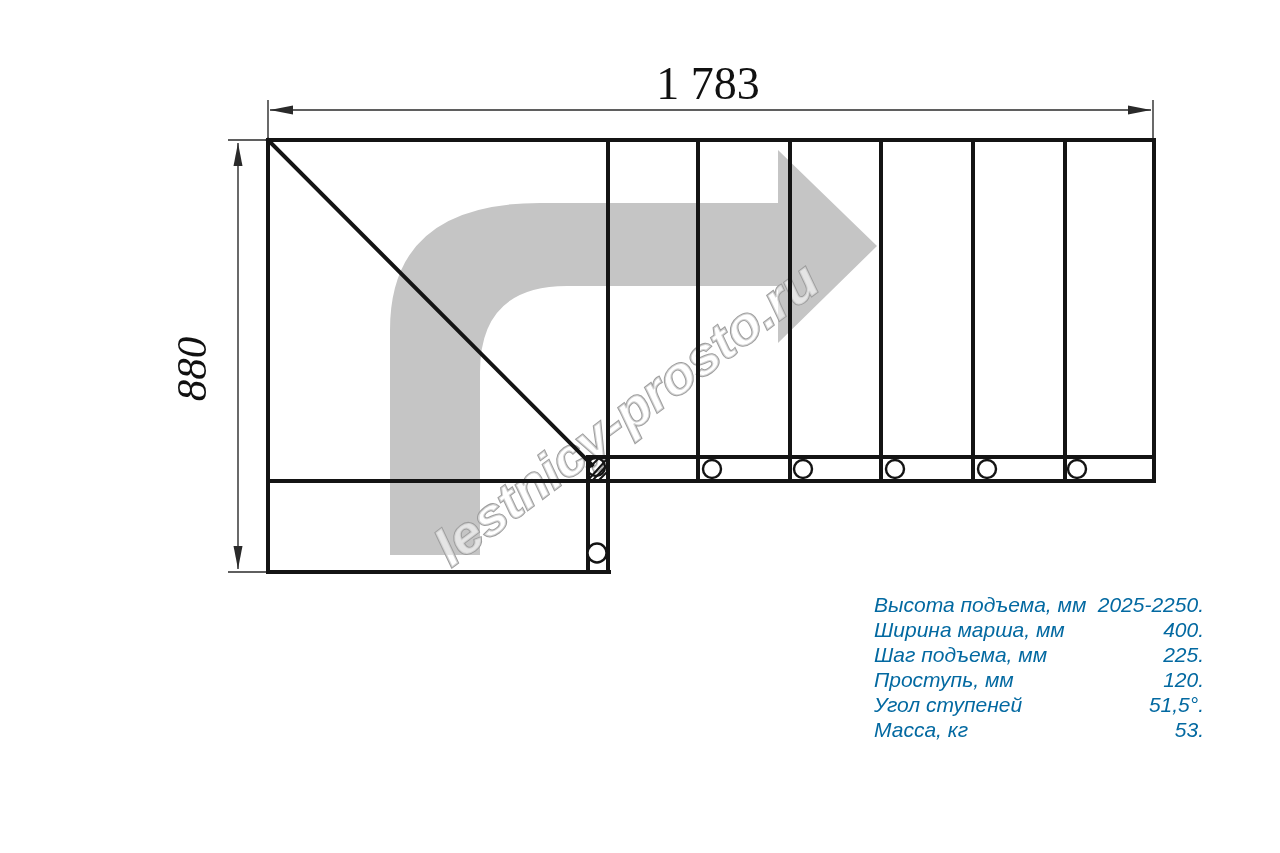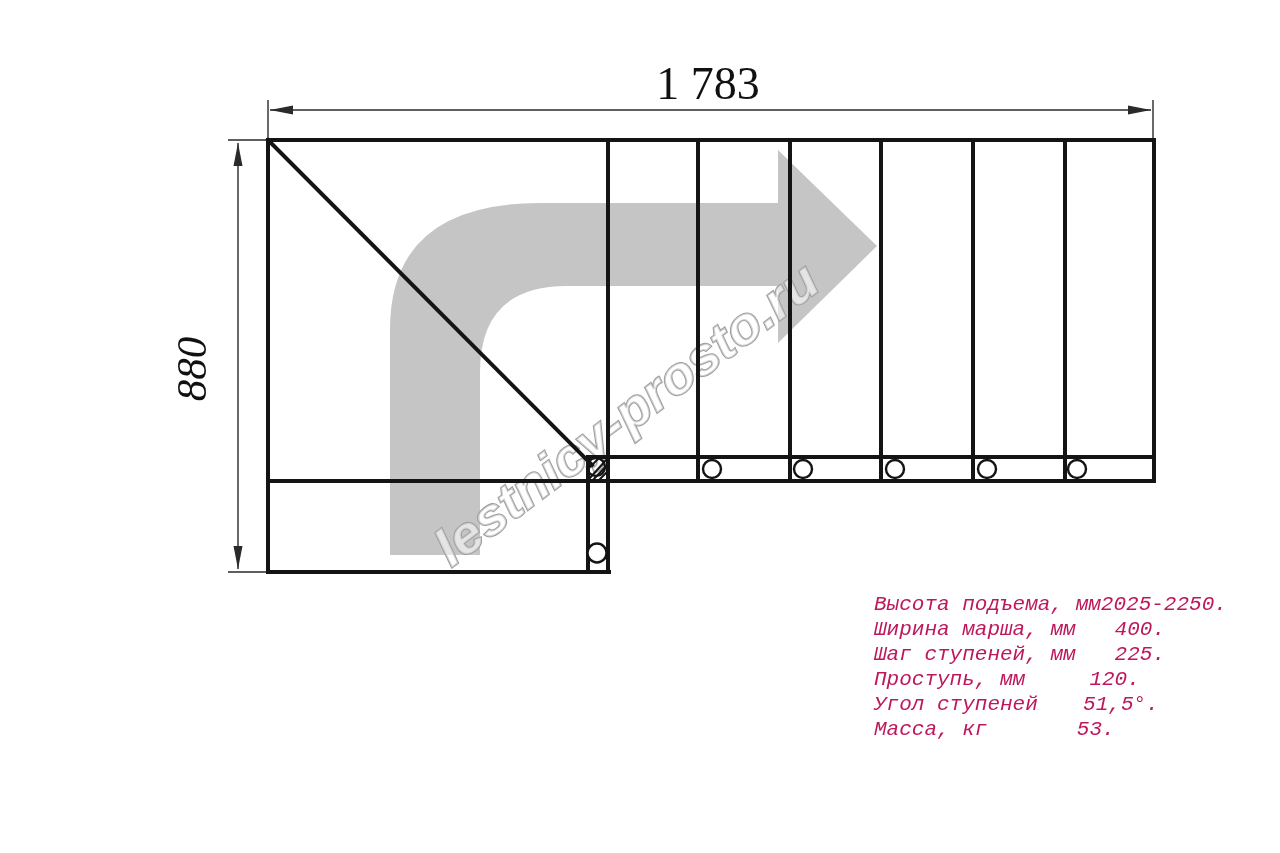--- a/index.html
+++ b/index.html
@@ -1,25 +1,25 @@
 <!DOCTYPE html>
 <html><head>
 <meta charset="utf-8">
 <style>
   html,body{margin:0;padding:0;background:#ffffff;}
   #stage{position:relative;width:1280px;height:853px;background:#ffffff;overflow:hidden;
          font-family:"Liberation Sans",sans-serif;}
   #plan-svg{position:absolute;left:0;top:0;}
   .dim-text{font-family:"Liberation Serif",serif;fill:#111;}
   .specs{position:absolute;left:874px;top:592px;width:330px;
-         font-family:Liberation Mono, monospace;font-style:italic;
-         font-size:21px;color:#be185d;}
+         font-family:Liberation Sans, sans-serif;font-style:italic;
+         font-size:21px;color:#0369a1;}
   .spec-row{display:flex;line-height:25px;white-space:nowrap;}
   .spec-label{flex:0 0 auto;}
-  .spec-value{flex:1 1 auto;text-align:center;}
+  .spec-value{flex:1 1 auto;text-align:right;}
 </style>
 </head>
 <body>
 
 <div id="stage">
 
   <svg id="plan-svg" width="1280" height="853" viewBox="0 0 1280 853">
 
     <path d="M390,555 L390,330 Q390,203 540,203 L778,203 L778,150 L877,246 L778,343 L778,286 L567,286 Q480,286 480,372 L480,555 Z" fill="#c5c5c5" stroke="none"></path>
 
@@ -85,21 +85,21 @@
   <div class="specs" id="specs-table">
       <div class="spec-row">
         <span class="spec-label">Высота подъема, мм</span>
         <span class="spec-value">2025-2250.</span>
       </div>
       <div class="spec-row">
         <span class="spec-label">Ширина марша, мм</span>
         <span class="spec-value">400.</span>
       </div>
       <div class="spec-row">
-        <span class="spec-label">Шаг ступеней, мм</span>
+        <span class="spec-label">Шаг подъема, мм</span>
         <span class="spec-value">225.</span>
       </div>
       <div class="spec-row">
         <span class="spec-label">Проступь, мм</span>
         <span class="spec-value">120.</span>
       </div>
       <div class="spec-row">
         <span class="spec-label">Угол ступеней</span>
         <span class="spec-value">51,5°.</span>
       </div>

